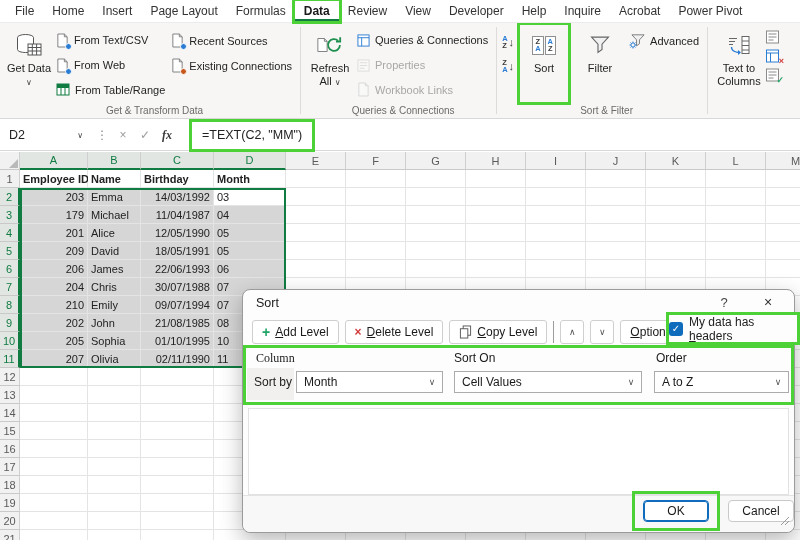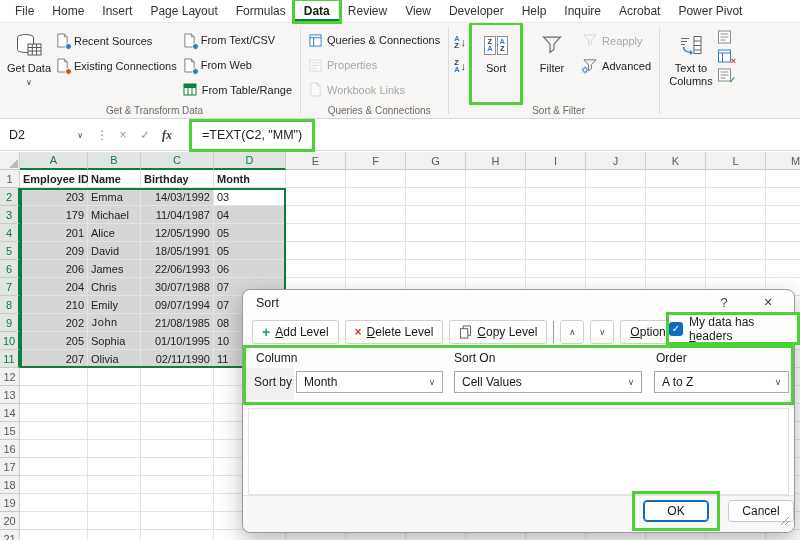--- a/index.html
+++ b/index.html
@@ -185,66 +185,77 @@
       <span><span>Get Data</span> <span class="chev">∨</span></span>
     </div>
     <div class="rcol">
       <div class="smallrow">
         <span class="ic">
             <svg width="13" height="15">
               <use href="#doc"></use>
             </svg>
             <span class="badge blue"></span>
           </span>
-        <span>Recent Sources</span>
+        <span>From Text/CSV</span>
       </div>
       <div class="smallrow">
         <span class="ic">
             <svg width="13" height="15">
               <use href="#doc"></use>
             </svg>
-            <span class="badge orange"></span>
-          </span>
-        <span>Existing Connections</span>
+            <span class="badge blue"></span>
+          </span>
+        <span>From Web</span>
+      </div>
+      <div class="smallrow">
+        <span class="ic">
+            <svg width="14" height="13">
+              <use href="#tbl"></use>
+            </svg>
+          </span>
+        <span>From Table/Range</span>
       </div>
     </div>
     <div class="rcol">
       <div class="smallrow">
         <span class="ic">
             <svg width="13" height="15">
               <use href="#doc"></use>
             </svg>
             <span class="badge blue"></span>
           </span>
-        <span>From Text/CSV</span>
+        <span>Recent Sources</span>
       </div>
       <div class="smallrow">
         <span class="ic">
             <svg width="13" height="15">
               <use href="#doc"></use>
             </svg>
-            <span class="badge blue"></span>
-          </span>
-        <span>From Web</span>
-      </div>
-      <div class="smallrow">
-        <span class="ic">
-            <svg width="14" height="13">
-              <use href="#tbl"></use>
-            </svg>
-          </span>
-        <span>From Table/Range</span>
+            <span class="badge orange"></span>
+          </span>
+        <span>Existing Connections</span>
       </div>
     </div>
     <div class="rgroup-label">Get &amp; Transform Data</div>
   </div>
 
   <div class="rsep"></div>
 
   <div class="rgroup">
+    <div class="bigbtn">
+      <span class="bicon ic">
+          <svg width="13" height="16" style="margin-right:-5px">
+            <use href="#doc"></use>
+          </svg>
+          <svg width="20" height="20">
+            <use href="#refresh"></use>
+          </svg>
+        </span>
+      <span><span>Refresh All</span> <span class="chev">∨</span></span>
+    </div>
     <div class="rcol">
       <div class="smallrow">
         <span class="ic">
             <svg width="13" height="13">
               <use href="#panel"></use>
             </svg>
           </span>
         <span>Queries &amp; Connections</span>
       </div>
       <div class="smallrow disabled">
@@ -303,28 +314,20 @@
     </div>
     <div class="bigbtn" style="margin-left:8px;">
       <span class="bicon">
           <svg width="20" height="18">
             <use href="#funnel"></use>
           </svg>
         </span>
       <span>Filter</span>
     </div>
     <div class="rcol" style="margin-left:4px;">
-      <div class="smallrow disabled">
-        <span class="ic">
-            <svg width="14" height="13">
-              <use href="#funnel"></use>
-            </svg>
-          </span>
-        <span>Reapply</span>
-      </div>
       <div class="smallrow">
         <span class="ic">
             <svg width="14" height="13">
               <use href="#funnel"></use>
             </svg>
             <svg width="8" height="8" style="position:absolute;left:-2px;bottom:-2px">
               <use href="#gear"></use>
             </svg>
           </span>
         <span>Advanced</span>
@@ -524,21 +527,21 @@
         <div class="gc" style="width: 60px;"></div>
         <div class="gc" style="width: 60px;"></div>
         <div class="gc" style="width: 60px;"></div>
         <div class="gc" style="width: 60px;"></div>
         <div class="gc" style="width: 60px;"></div>
         <div class="gc" style="width: 60px;"></div>
       </div>
       <div class="grow">
         <div class="gh rh hsel" style="width: 20px;">9</div>
         <div class="gc right sel" style="width: 68px;">202</div>
-        <div class="gc sel" style="width: 53px; font-family: Liberation Mono, monospace;">John</div>
+        <div class="gc sel" style="width: 53px;">John</div>
         <div class="gc right sel" style="width: 73px;">21/08/1985</div>
         <div class="gc sel" style="width: 72px;">08</div>
         <div class="gc" style="width: 60px;"></div>
         <div class="gc" style="width: 60px;"></div>
         <div class="gc" style="width: 60px;"></div>
         <div class="gc" style="width: 60px;"></div>
         <div class="gc" style="width: 60px;"></div>
         <div class="gc" style="width: 60px;"></div>
         <div class="gc" style="width: 60px;"></div>
         <div class="gc" style="width: 60px;"></div>
@@ -774,21 +777,21 @@
       <span><span class="u">O</span><span>ptions...</span></span>
     </span>
   </div>
 
   <div class="hdrchk annot">
     <span class="cbx">✓</span>
     <span><span>My data has </span><span class="u">h</span><span>eaders</span></span>
   </div>
 
   <div class="criteria annot">
-    <span class="chead" style="left:10px;">Column</span>
+    <span class="chead" style="left:10px;font-family:Liberation Serif, serif;">Column</span>
     <span class="chead" style="left:208px;">Sort On</span>
     <span class="chead" style="left:410px;">Order</span>
     <span class="sortbystrip"></span>
     <span class="sortbylab">Sort by</span>
     <div class="dd" style="left:50px; width:147px;">
       <span>Month</span>
       <span class="ddchev">∨</span>
     </div>
     <div class="dd" style="left:208px; width:188px;">
       <span>Cell Values</span>

